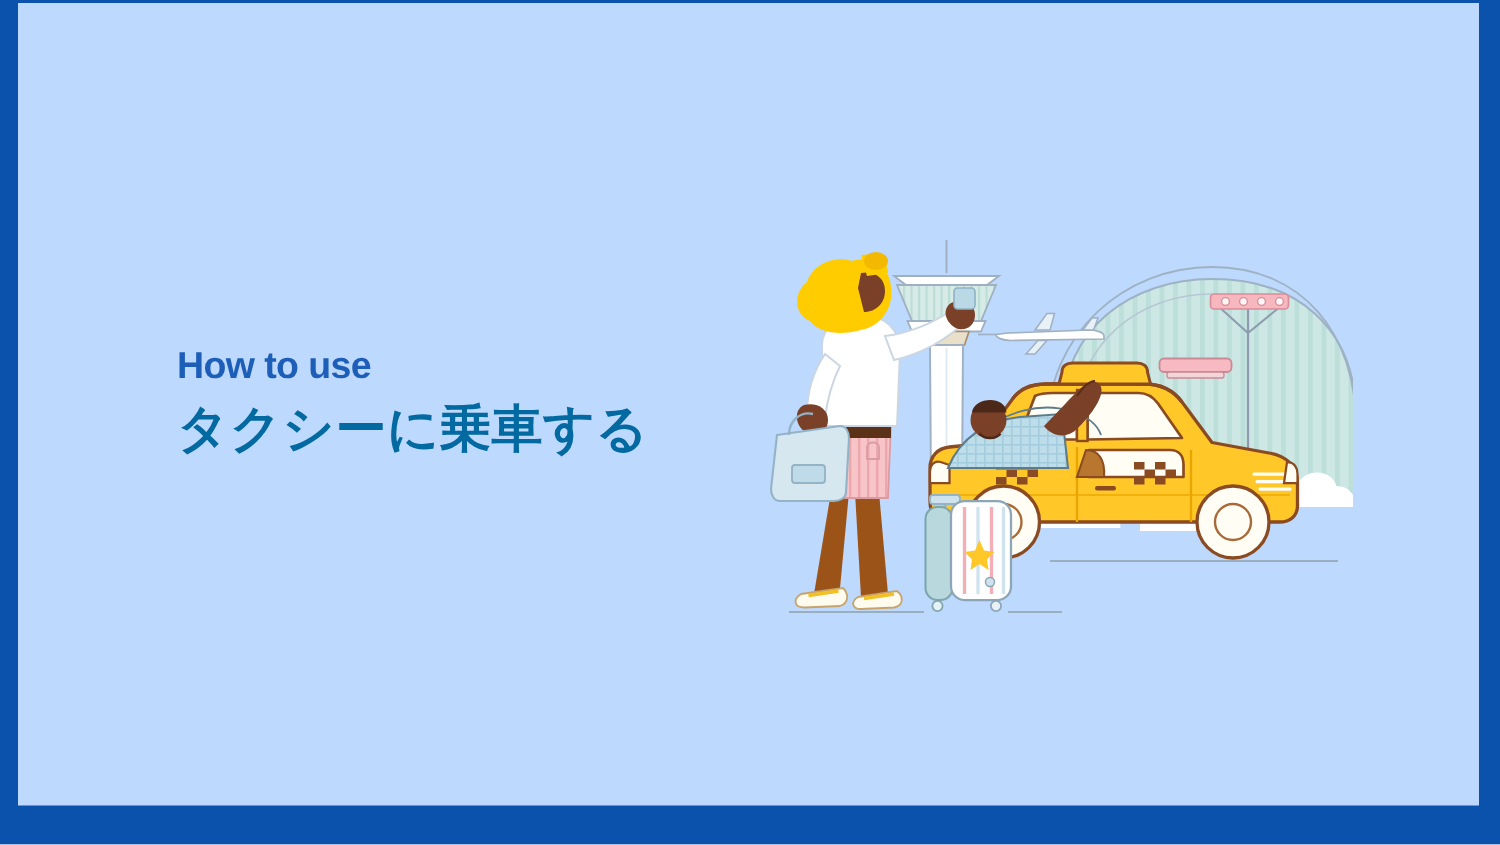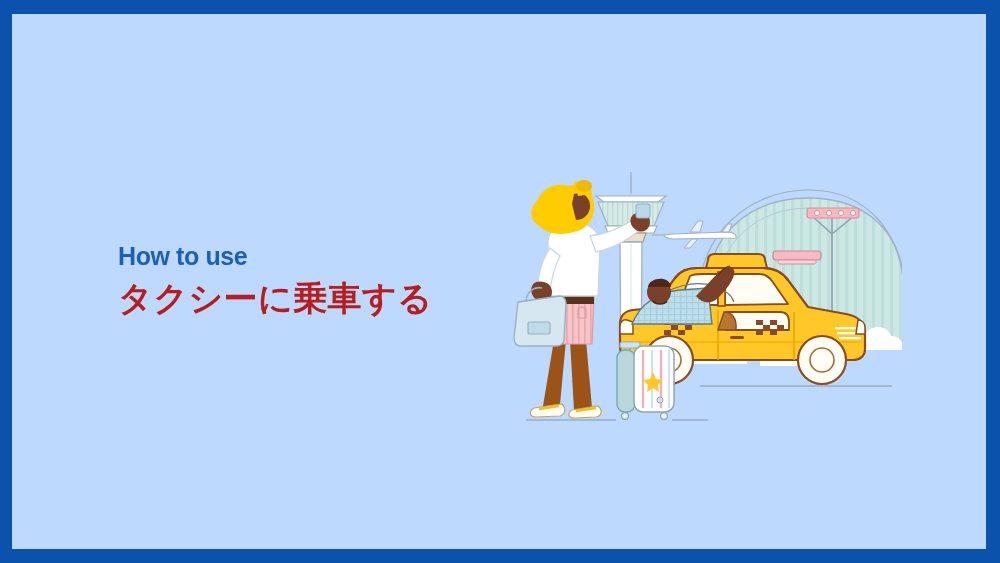--- a/index.html
+++ b/index.html
@@ -12,21 +12,21 @@
   }
   #slide {
     position: relative;
     width: 1000px;
     height: 563px;
     background: #0B52AC;
   }
   #canvas {
     position: absolute;
     left: 12px;
-    top: 14px;
+    top: 2px;
     width: 974px;
     height: 535px;
     background: #BDD9FD;
     overflow: hidden;
   }
   #text-block {
     position: absolute;
     left: 106px;
     top: 228px;
     width: 400px;
@@ -36,21 +36,21 @@
     font-weight: bold;
     color: #1D5FB8;
     letter-spacing: -0.4px;
     line-height: 1.15;
     white-space: nowrap;
   }
   #headline {
     margin-top: 6px;
     font-size: 34px;
     font-weight: bold;
-    color: #b91c1c;
+    color: #0369a1;
     letter-spacing: 0.4px;
     line-height: 1.25;
     white-space: nowrap;
   }
   #illustration {
     position: absolute;
     left: 500px;
     top: 150px;
     width: 390px;
     height: 270px;

